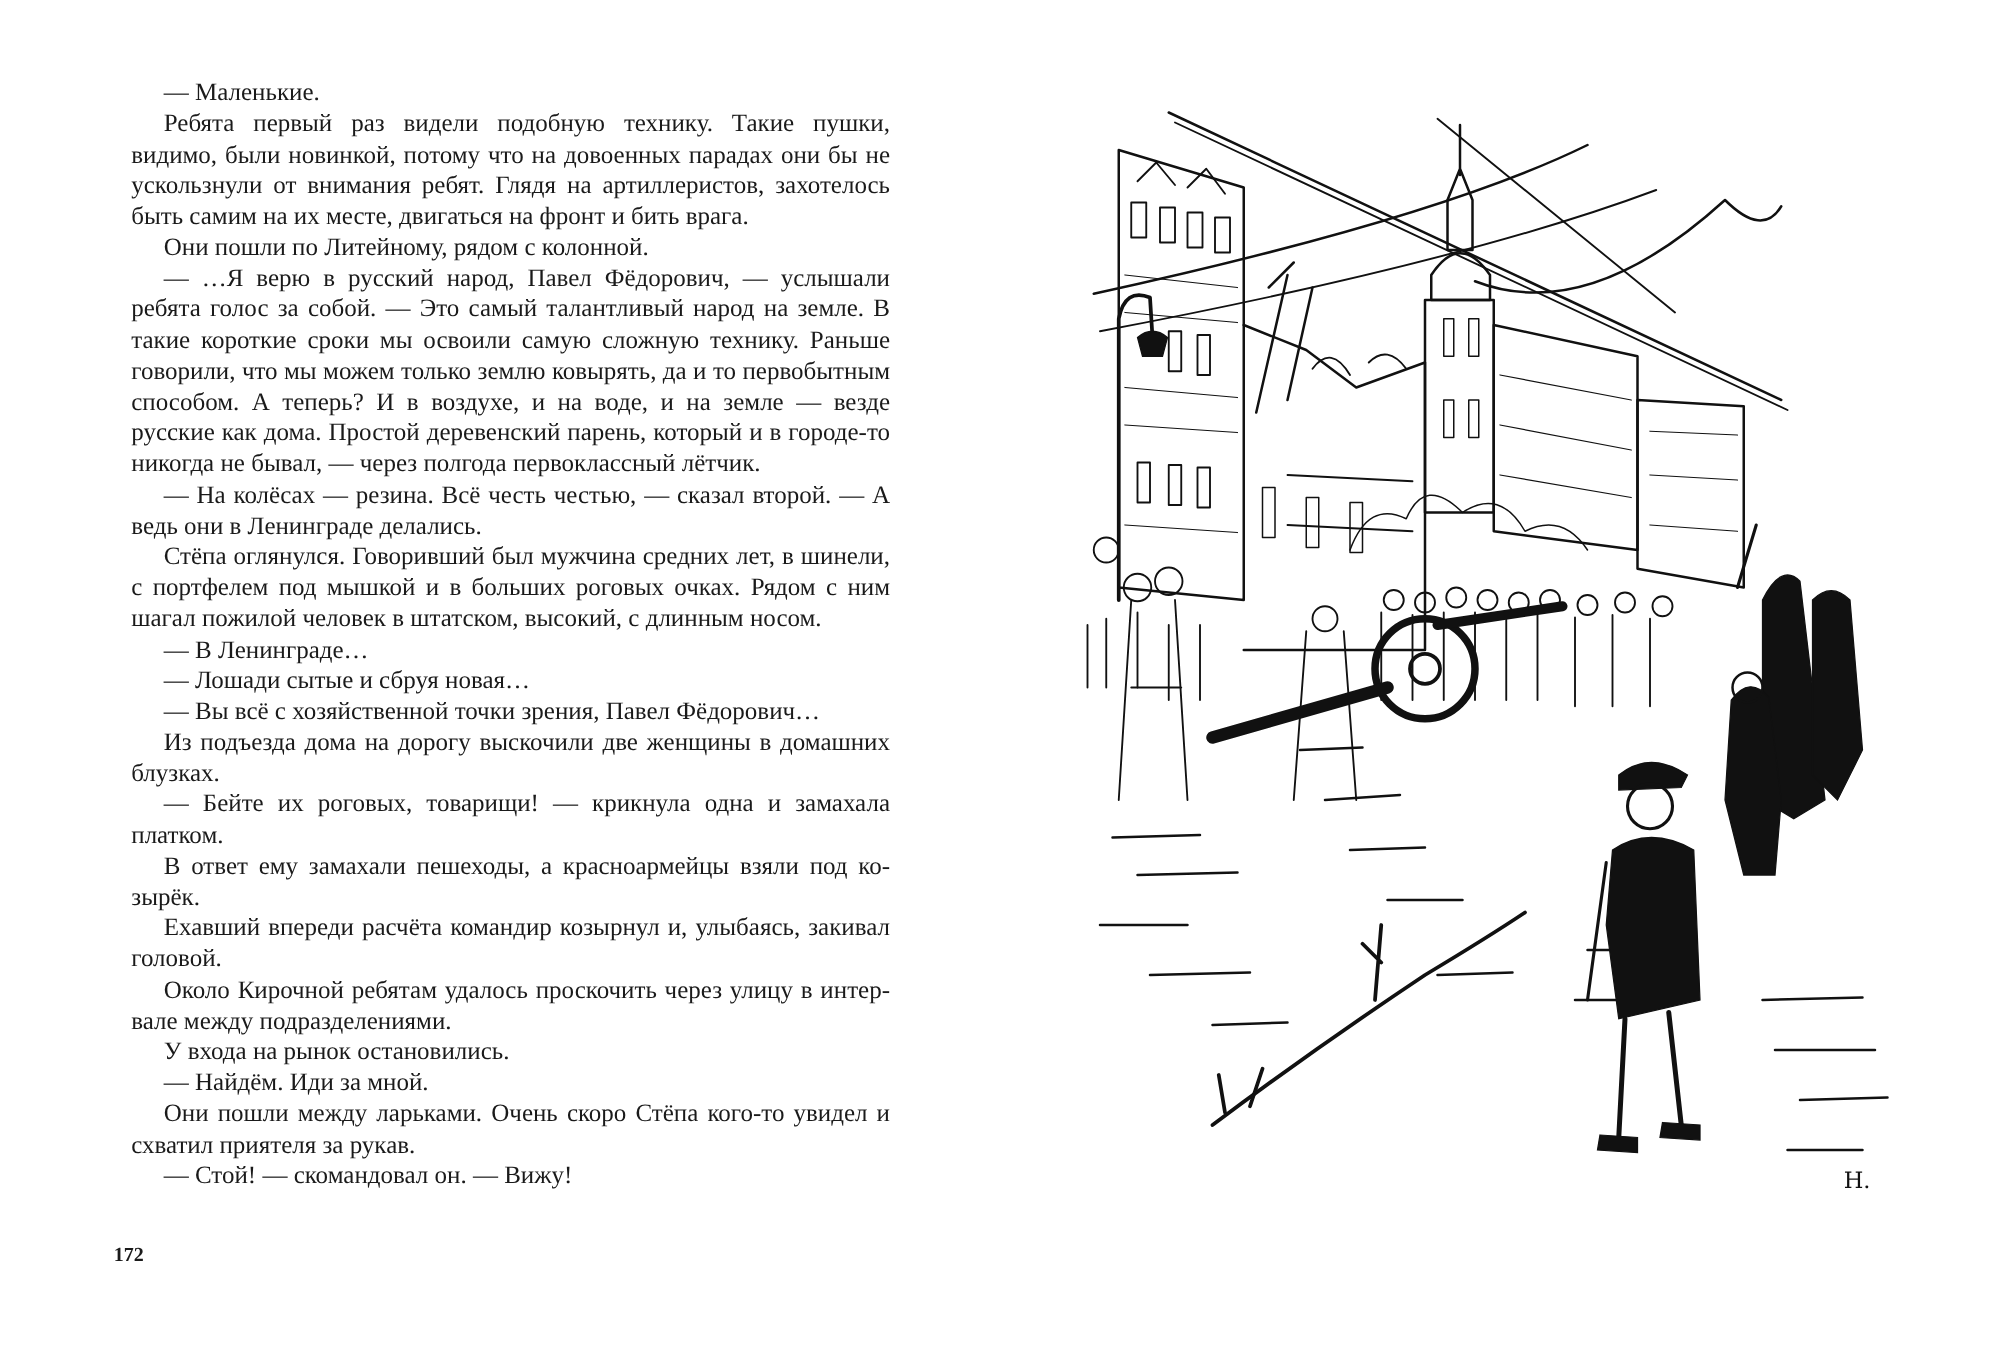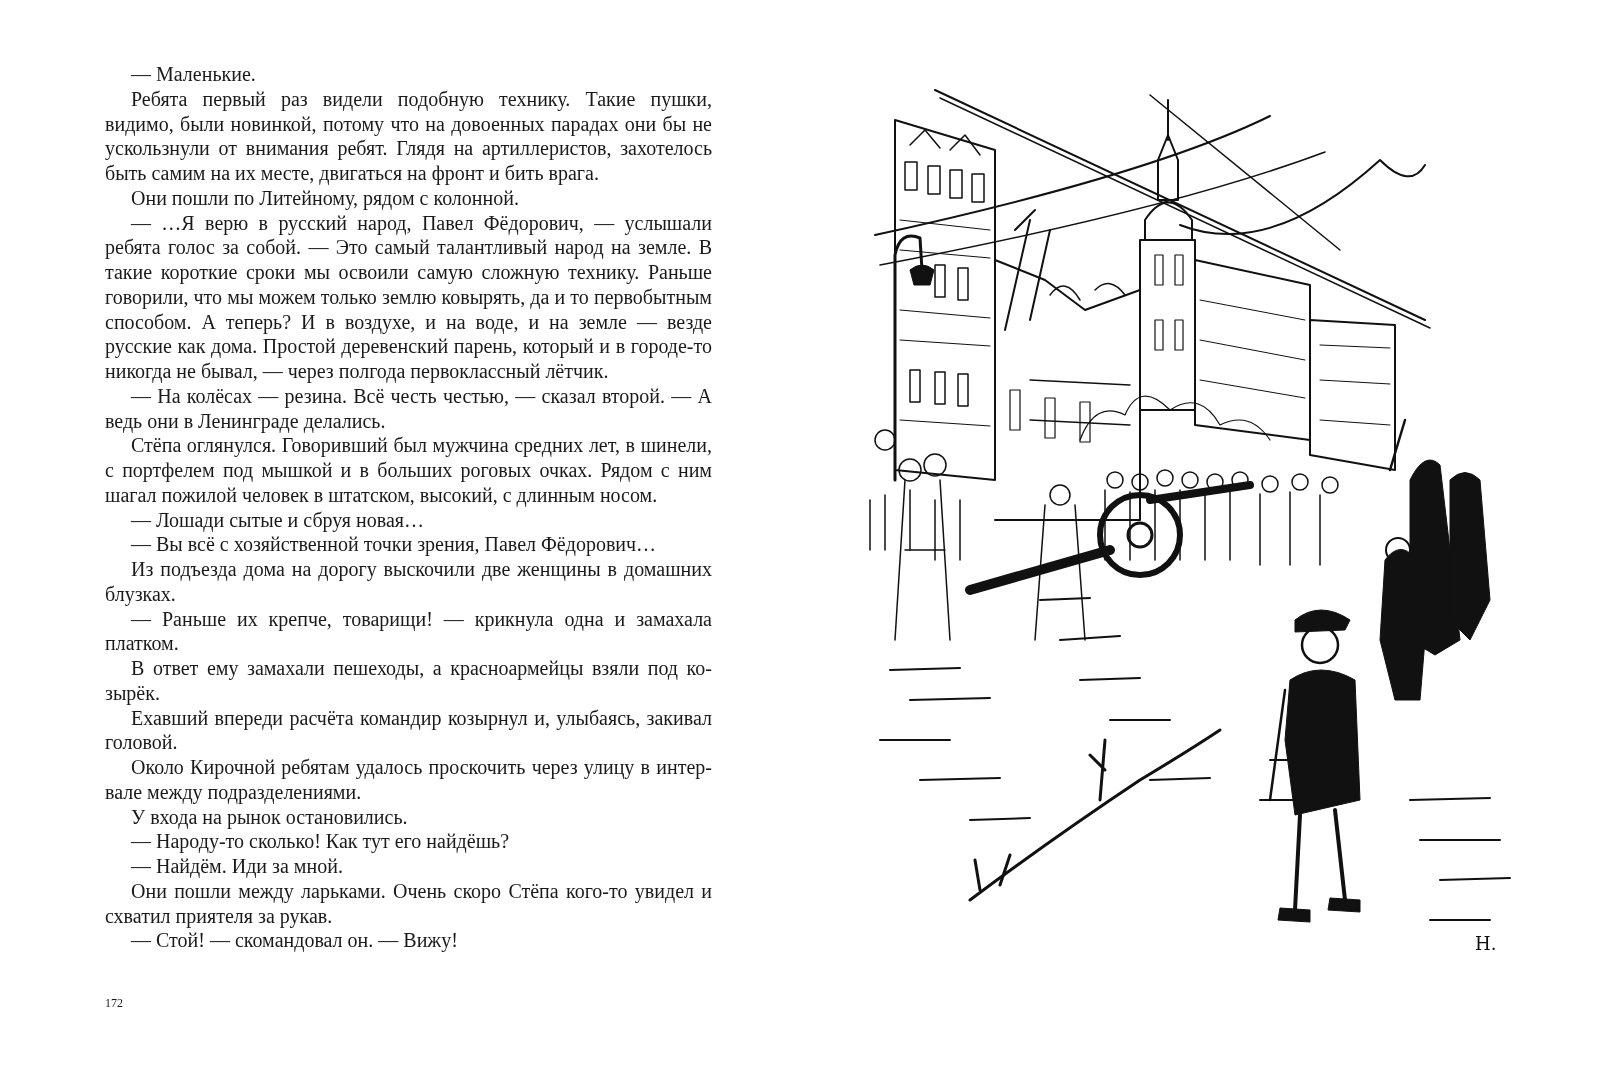--- a/index.html
+++ b/index.html
@@ -8,51 +8,51 @@
   .page-left { position: absolute; left: 0; top: 0; width: 800px; height: 838px; }
   .page-right { position: absolute; left: 800px; top: 0; width: 800px; height: 1083px; }
   .text-block {
     position: absolute; left: 105px; top: 62px; width: 607px;
     font-family: "Liberation Serif", "DejaVu Serif", serif;
     font-size: 20px; line-height: 24.75px; color: #1a1a1a;
     text-align: justify; hyphens: manual;
   }
   .text-block p { margin: 0; text-indent: 26px; }
   .page-number {
-    position: absolute; left: 105px; top: 996px;
+    position: absolute; left: 91px; top: 996px;
     font-family: "Liberation Serif", "DejaVu Serif", serif;
-    font-size: 12px; color: #1a1a1a;
+    font-size: 16px; color: #1a1a1a; font-weight: bold;
   }
   .illustration { position: absolute; left: 850px; top: 80px; width: 700px; height: 880px; }
   .illustration svg { width: 100%; height: 100%; display: block; }
   .ink { stroke: #111; fill: none; stroke-linecap: round; stroke-linejoin: round; }
   .inkfill { fill: #111; stroke: #111; }
 </style>
 </head>
 <body>
 
 <div class="spread">
 
   <div class="page-left">
     <div class="text-block">
       <p>— Маленькие.</p>
       <p>Ребята первый раз видели подобную технику. Такие пушки, видимо, были новинкой, потому что на довоенных парадах они бы не ускольз­нули от внимания ребят. Глядя на артиллеристов, захотелось быть самим на их месте, двигаться на фронт и бить врага.</p>
       <p>Они пошли по Литейному, рядом с колонной.</p>
       <p>— …Я верю в русский народ, Павел Фёдорович, — услышали ребята голос за собой. — Это самый талантливый народ на земле. В такие ко­роткие сроки мы освоили самую сложную технику. Раньше говорили, что мы можем только землю ковырять, да и то первобытным спосо­бом. А теперь? И в воздухе, и на воде, и на земле — везде русские как дома. Простой деревенский парень, который и в городе-то никогда не бывал, — через полгода первоклассный лётчик.</p>
       <p>— На колёсах — резина. Всё честь честью, — сказал второй. — А ведь они в Ленинграде делались.</p>
       <p>Стёпа оглянулся. Говоривший был мужчина средних лет, в шинели, с портфелем под мышкой и в больших роговых очках. Рядом с ним шагал пожилой человек в штатском, высокий, с длинным носом.</p>
+      <p>— В Ленинграде…</p>
       <p>— Лошади сытые и сбруя новая…</p>
       <p>— Вы всё с хозяйственной точки зрения, Павел Фёдорович…</p>
       <p>Из подъезда дома на дорогу выскочили две женщины в домашних блузках.</p>
-      <p>— Раньше их крепче, товарищи! — крикнула одна и замахала платком.</p>
+      <p>— Бейте их роговых, товарищи! — крикнула одна и замахала платком.</p>
       <p>В ответ ему замахали пешеходы, а красноармейцы взяли под ко­зырёк.</p>
       <p>Ехавший впереди расчёта командир козырнул и, улыбаясь, закивал головой.</p>
       <p>Около Кирочной ребятам удалось проскочить через улицу в интер­вале между подразделениями.</p>
       <p>У входа на рынок остановились.</p>
-      <p>— Народу-то сколько! Как тут его найдёшь?</p>
       <p>— Найдём. Иди за мной.</p>
       <p>Они пошли между ларьками. Очень скоро Стёпа кого-то увидел и схватил приятеля за рукав.</p>
       <p>— Стой! — скомандовал он. — Вижу!</p>
 
     </div>
     <div class="page-number">172</div>
   </div>
 
   <div class="page-right">
   </div>

